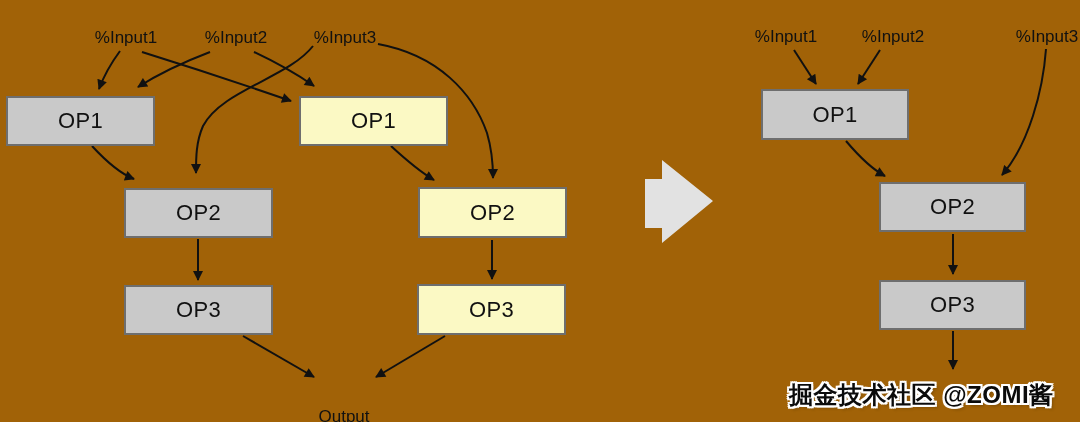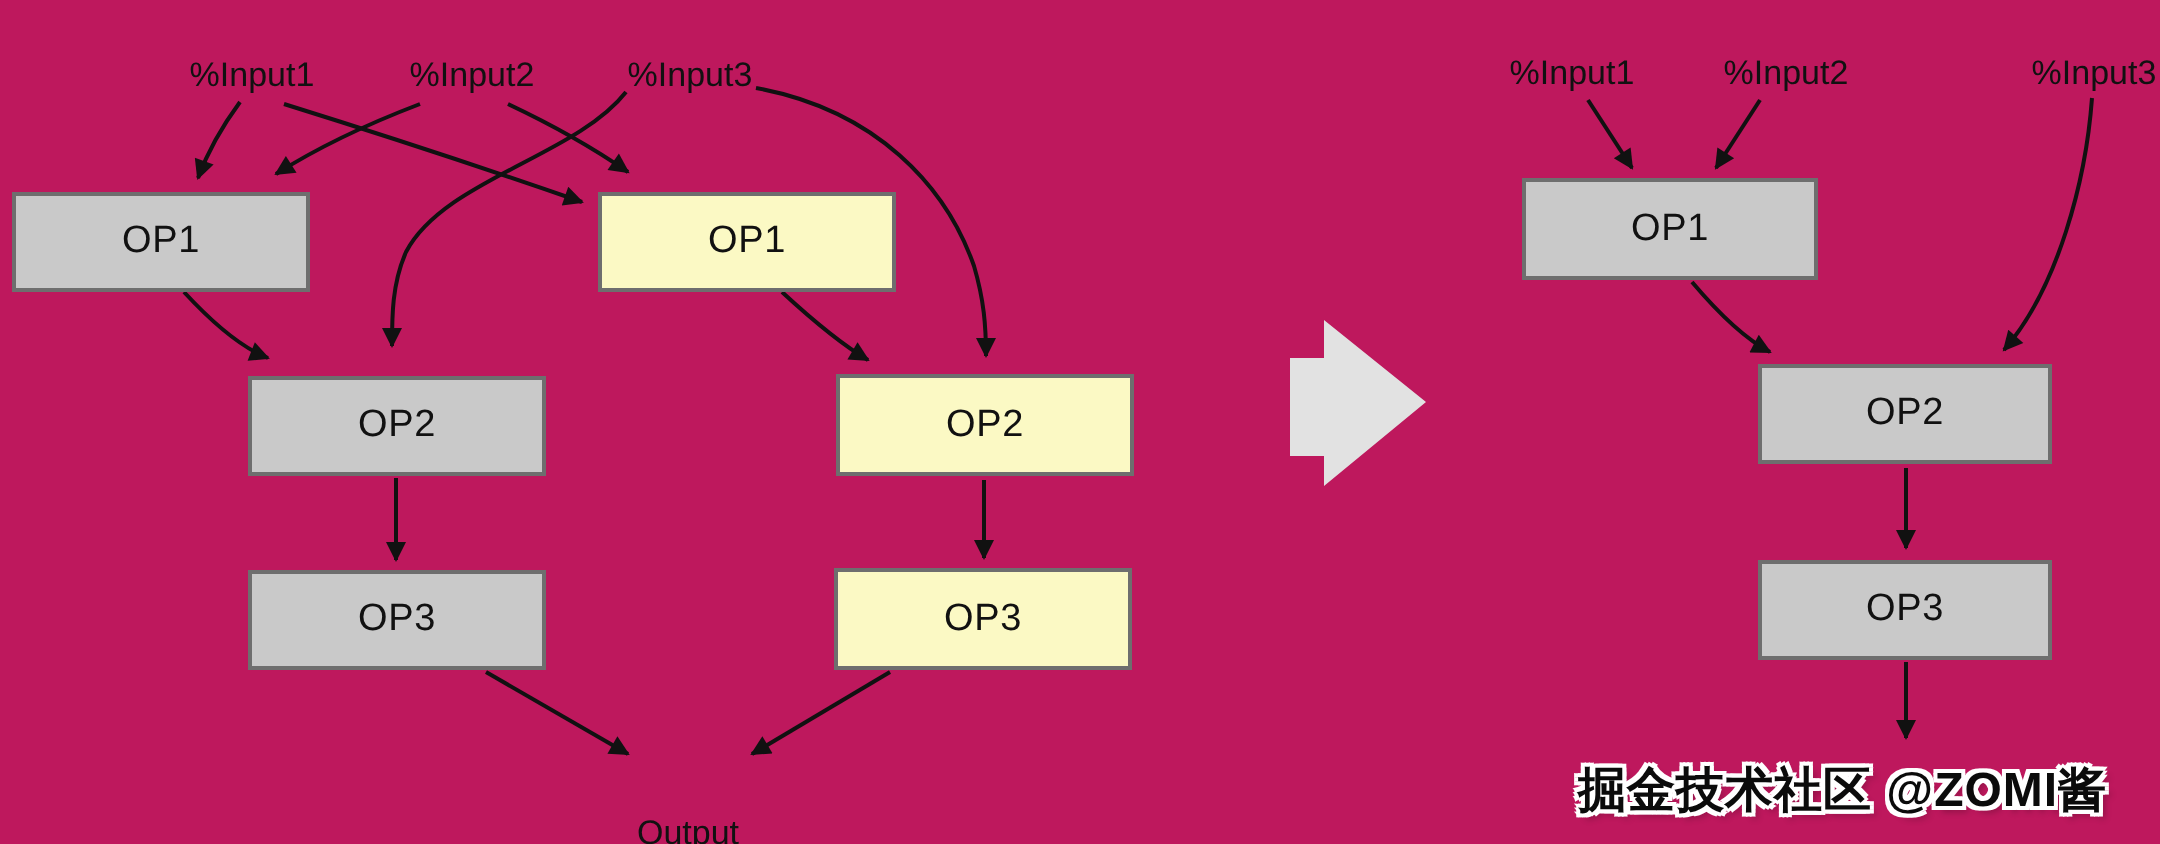--- a/index.html
+++ b/index.html
@@ -1,24 +1,24 @@
 <!DOCTYPE html>
 <html><head>
 <meta charset="utf-8">
 <style>
   html,body{margin:0;padding:0;background:#fff;}
   #stage{
-    position:relative;width:1080px;height:422px;background:#be185d;
+    position:relative;width:1080px;height:422px;background:#a16207;
     font-family:"Liberation Sans",sans-serif;overflow:hidden;
   }
   #edges{position:absolute;left:0;top:0;z-index:0;}
   .node{
     position:absolute;box-sizing:border-box;z-index:2;
     border:2.5px solid #6e6e6e;display:flex;align-items:center;justify-content:center;
-    font-size:19px;color:#111;letter-spacing:.3px;
+    font-size:22px;color:#111;letter-spacing:.3px;
   }
   .gray{background:#c9c9c9;}
   .yellow{background:#fbf9c4;}
   .lbl{
     position:absolute;z-index:2;font-size:17px;color:#111;white-space:nowrap;
     transform:translateX(-50%);
   }
   .ghost-mark{
     position:absolute;left:833px;top:344px;z-index:1;
     font-size:58px;font-weight:bold;letter-spacing:7px;white-space:nowrap;

